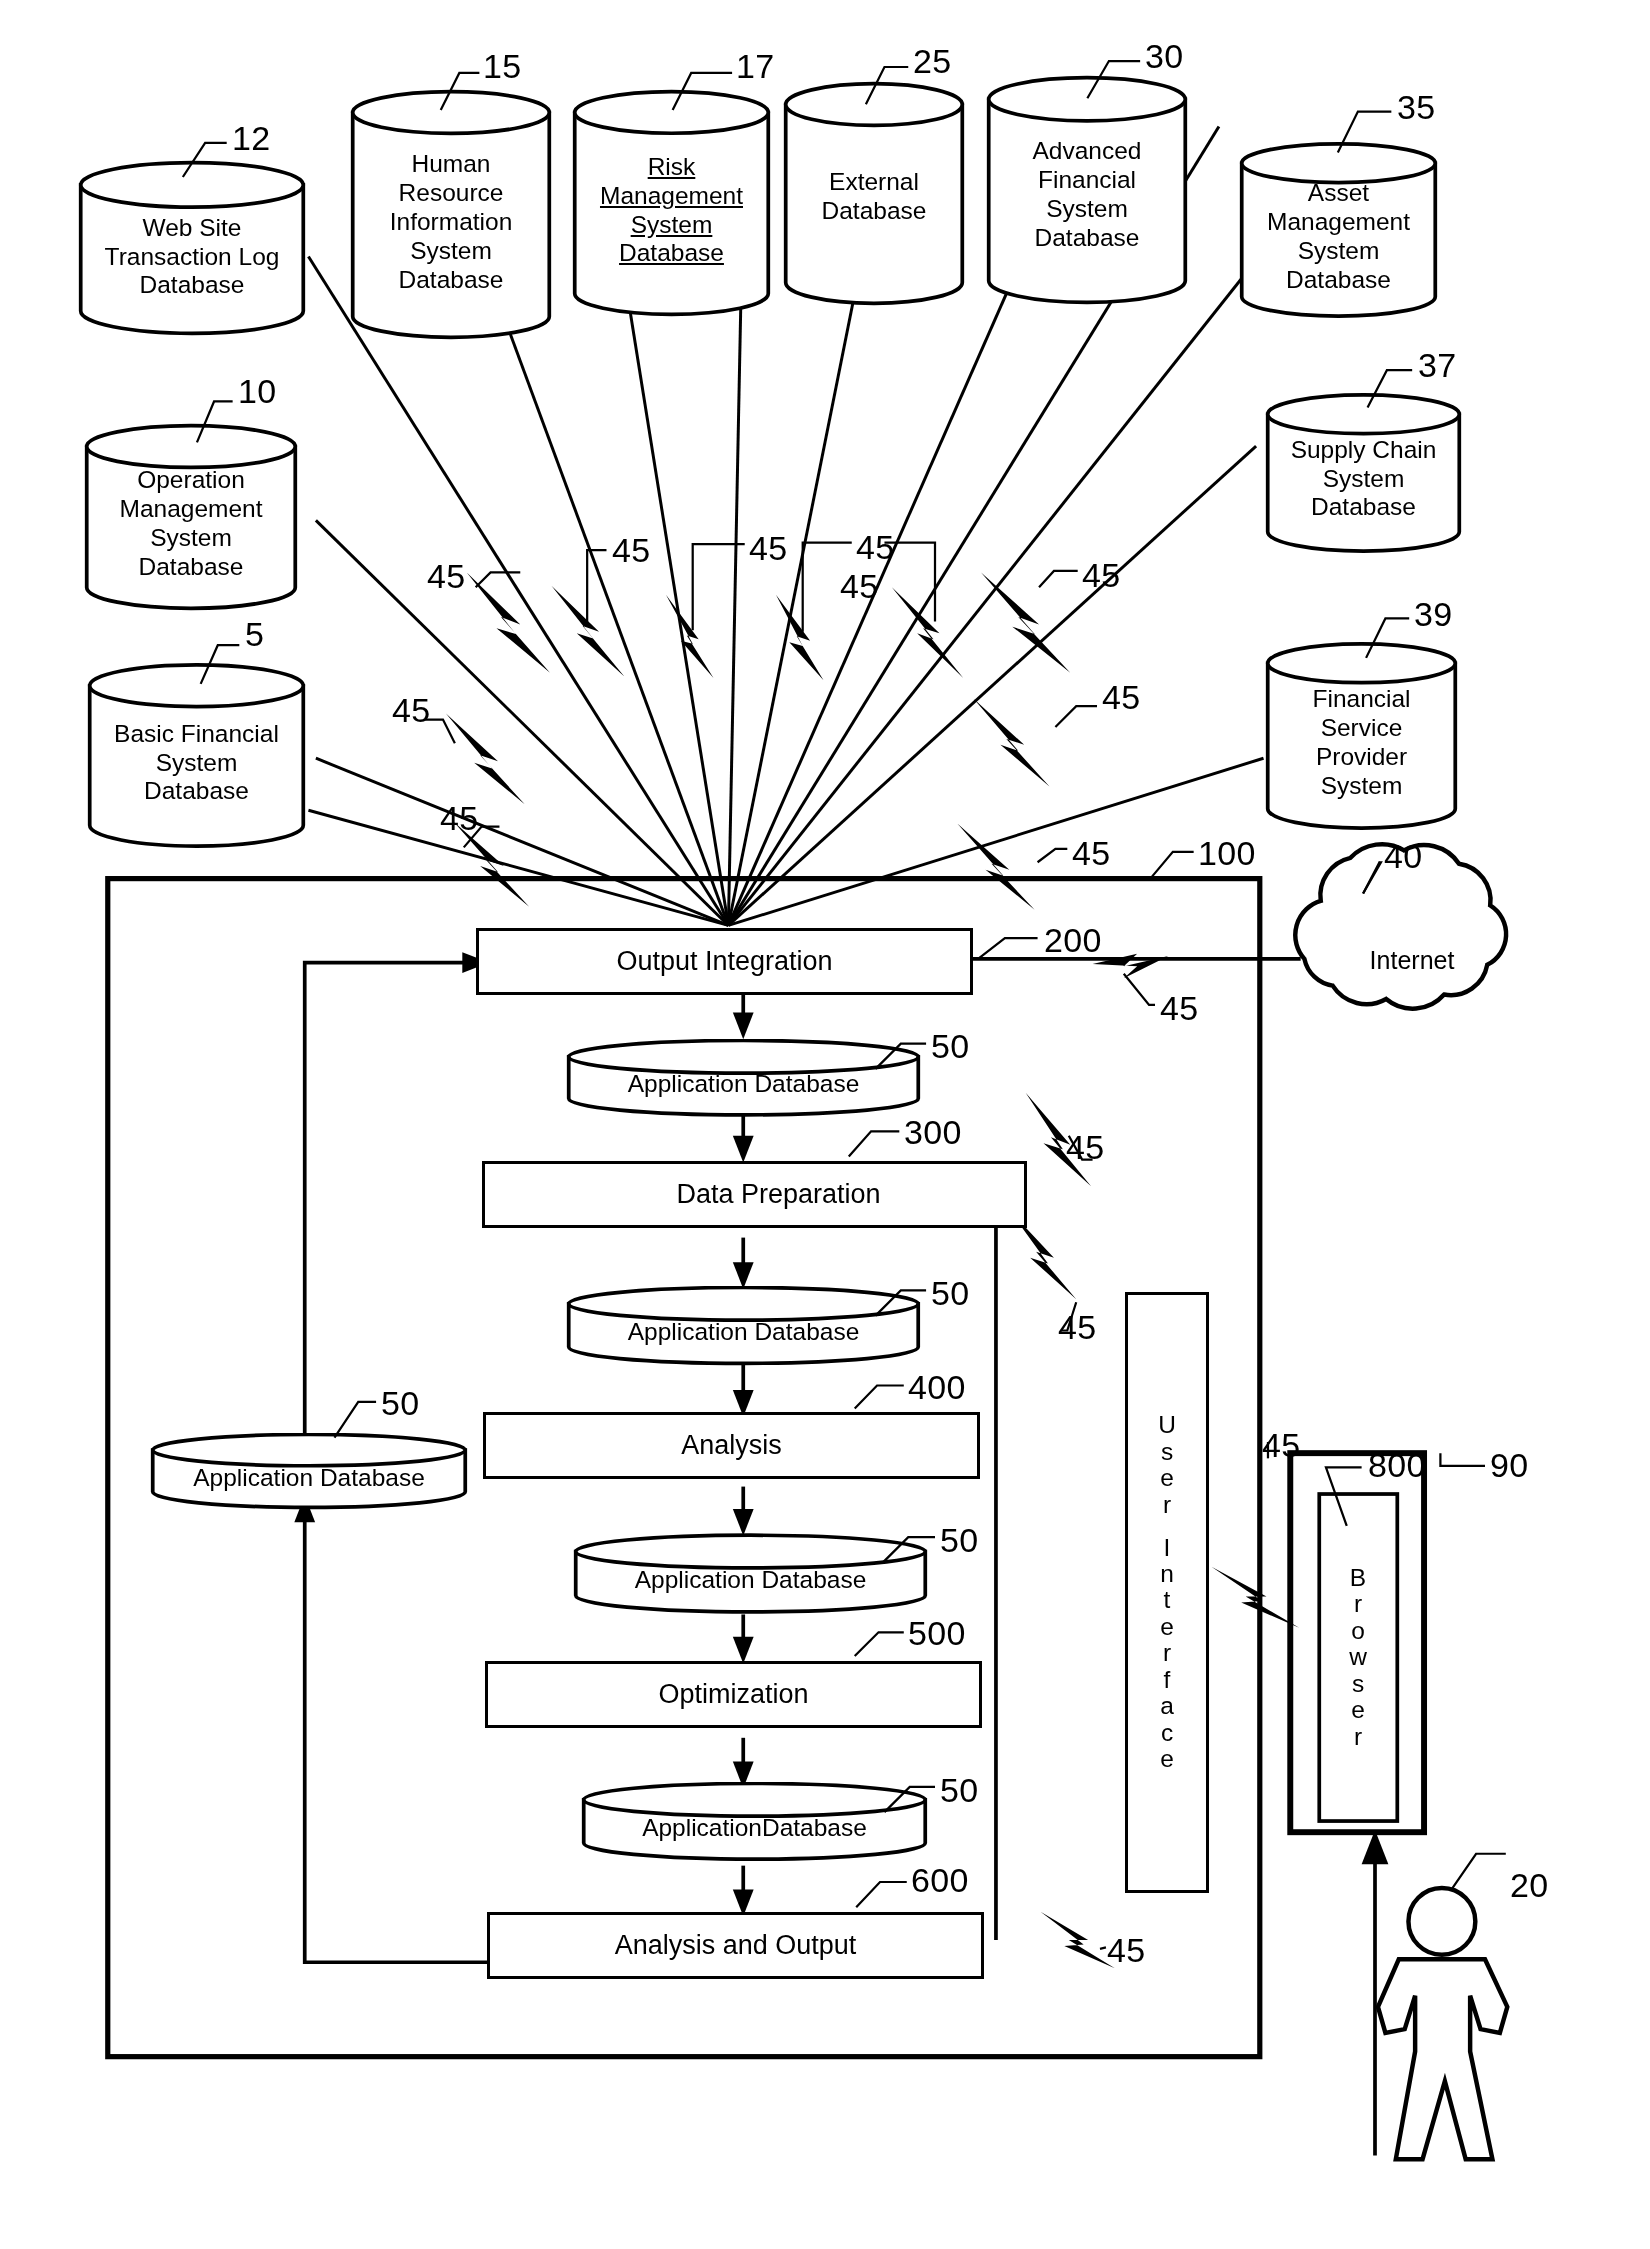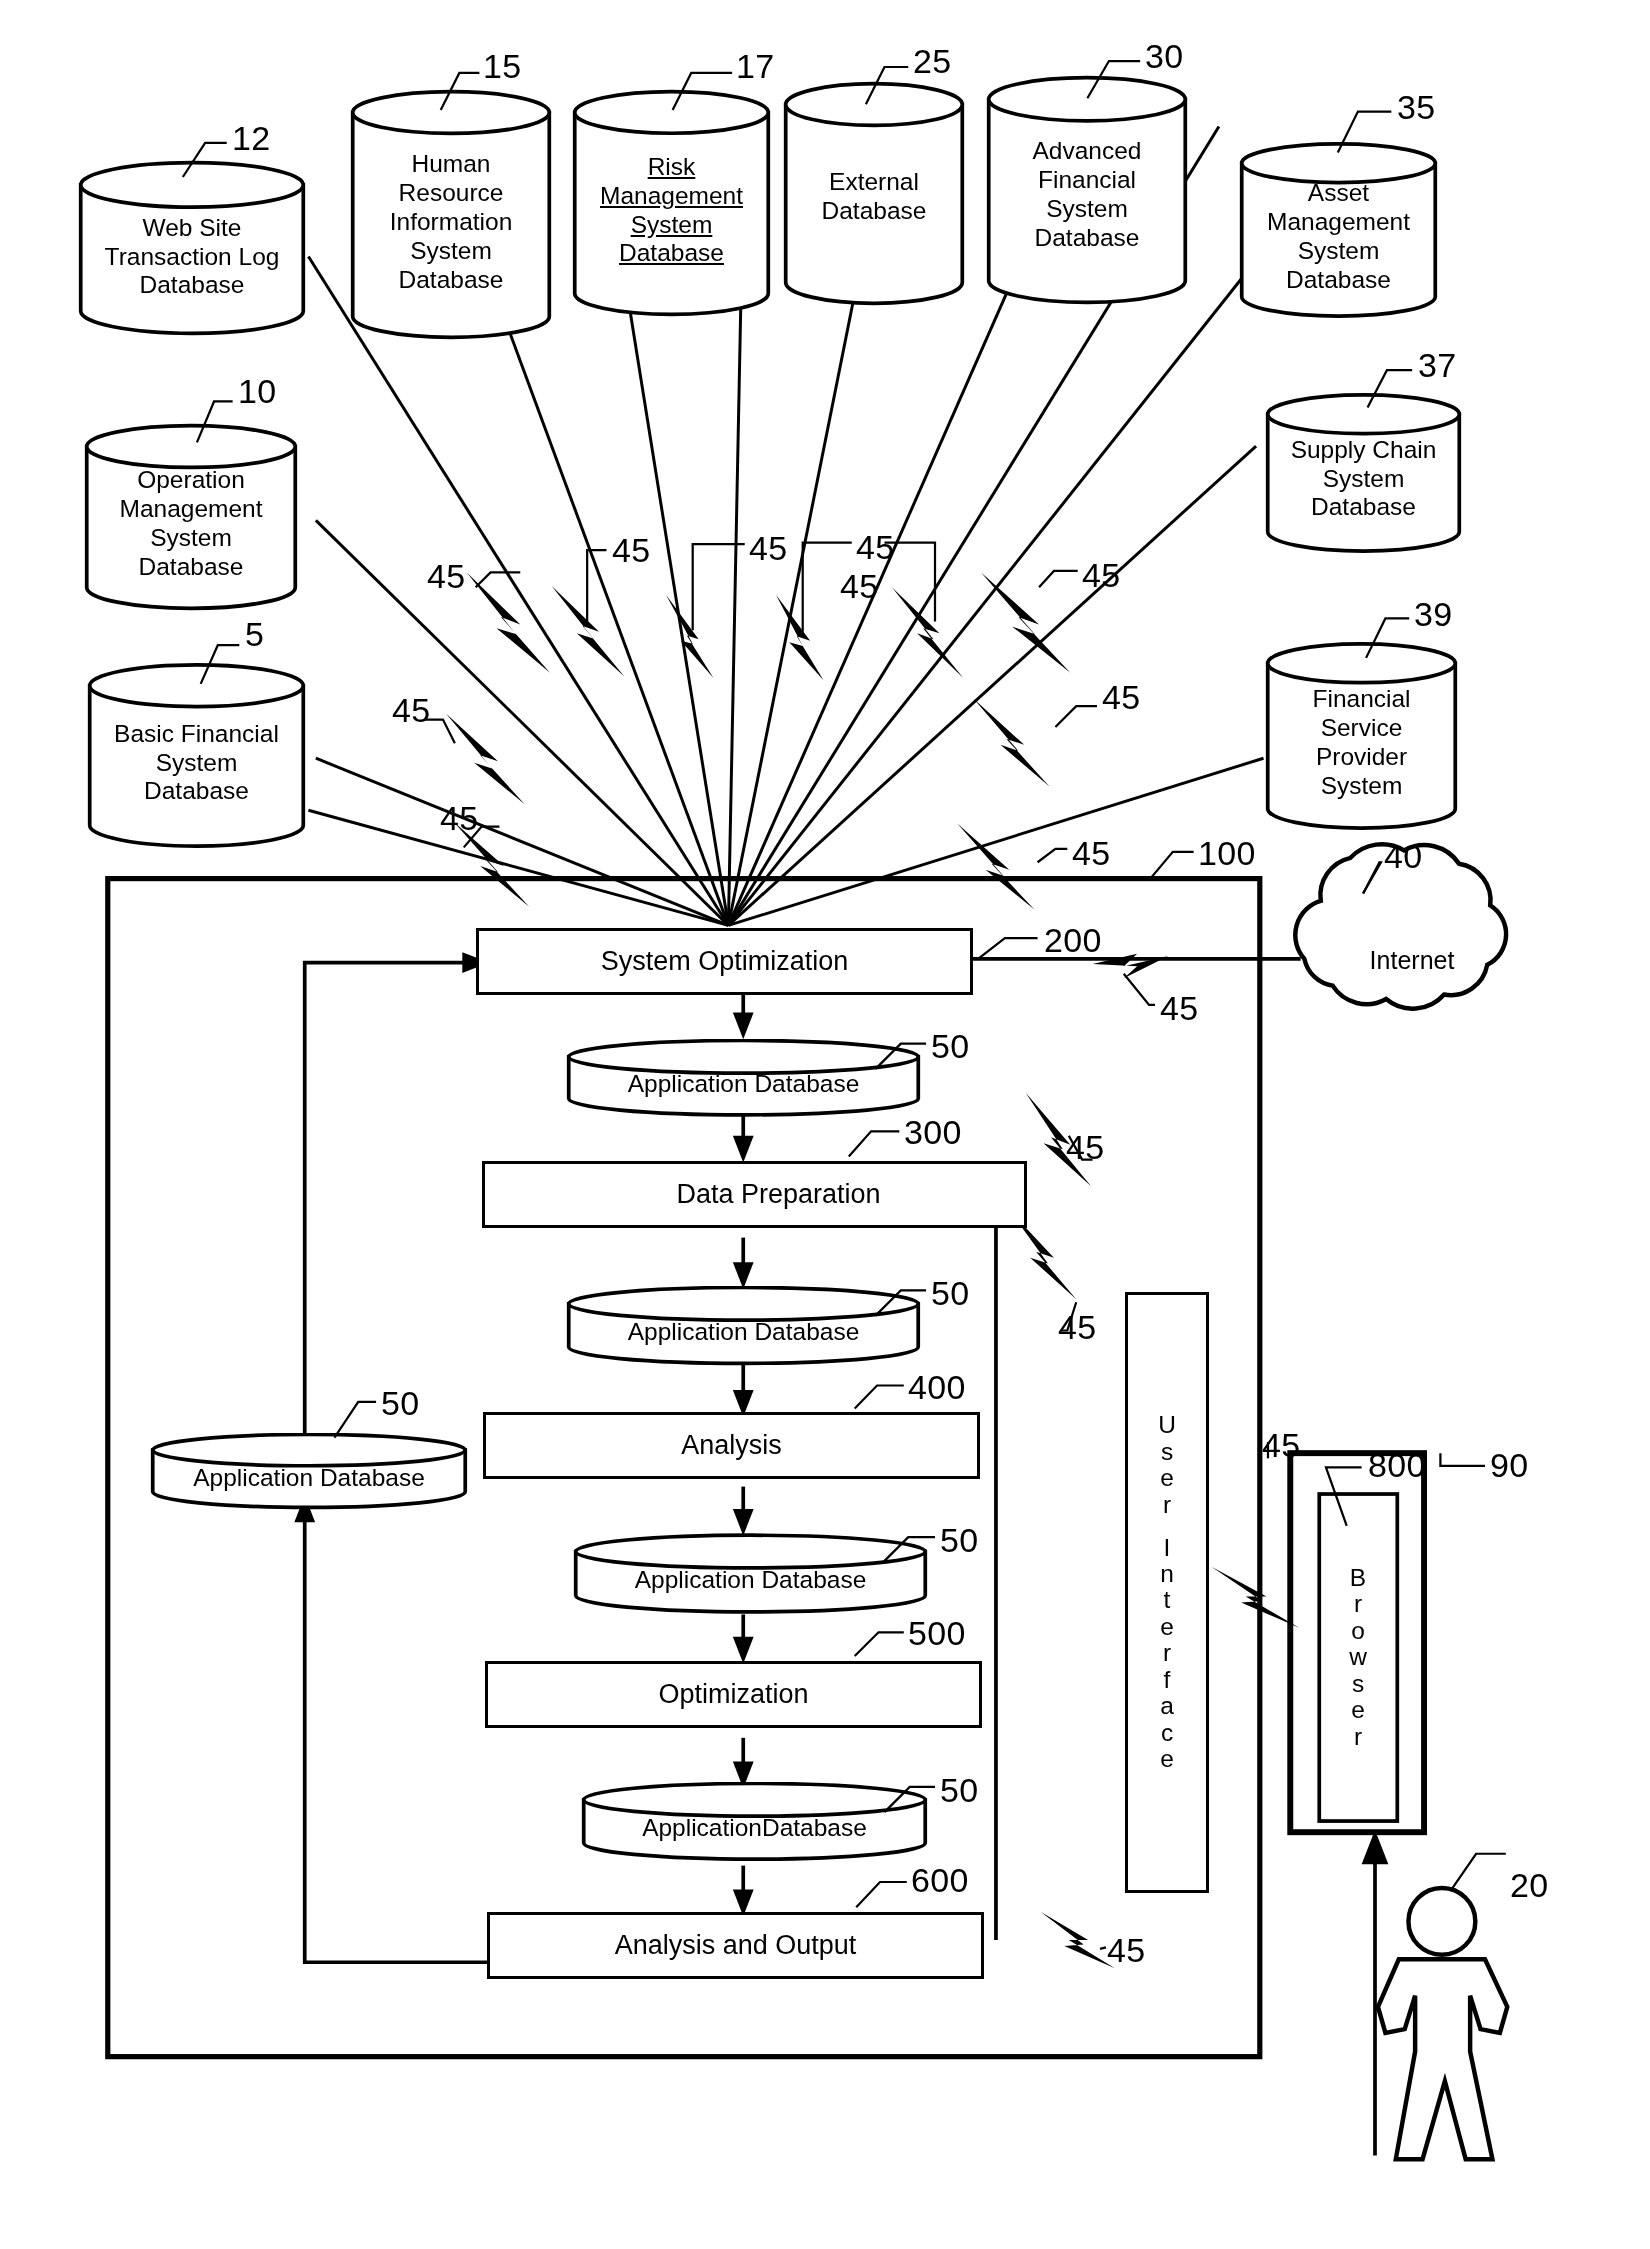--- a/index.html
+++ b/index.html
@@ -328,21 +328,21 @@
     <span>Internet</span>
   </div>
   <div class="ref" style="left:1384px;top:837px;">40</div>
   <svg class="layer" viewBox="0 0 2220 3027">
       <path d="M1834,1202 L1858,1160 L1855,1160" stroke="#000" stroke-width="3" fill="none"></path>
       <path d="M1855,1160 L1855,1160" stroke="#000" stroke-width="3"></path>
       <path d="M1834,1202 L1856,1160 L1856,1160 M1856,1160 L1855,1160" stroke="#000" stroke-width="3" fill="none"></path>
     </svg>
 
   <div class="proc" style="left:476px;top:928px;width:491px;height:61px;font-size:27px;">
-    <span>System Optimization</span>
+    <span>Output Integration</span>
   </div>
   <div class="ref" style="left:1044px;top:921px;">200</div>
   <svg class="layer" viewBox="0 0 2220 3027">
       <path d="M1316,1290 L1352,1262 L1396,1262" stroke="#000" stroke-width="3" fill="none"></path>
     </svg>
 
   <div class="adb" style="left:565px;top:1039px;width:357px;height:78px;">
     <svg class="cyl" viewBox="0 0 480 105" preserveAspectRatio="none">
       <path d="M5,24 L5,80 a235,22 0 0 0 470,0 L475,24 Z" fill="#fff" stroke="#000" stroke-width="5"></path>
       <ellipse cx="240" cy="24" rx="235" ry="22" fill="#fff" stroke="#000" stroke-width="5"></ellipse>

